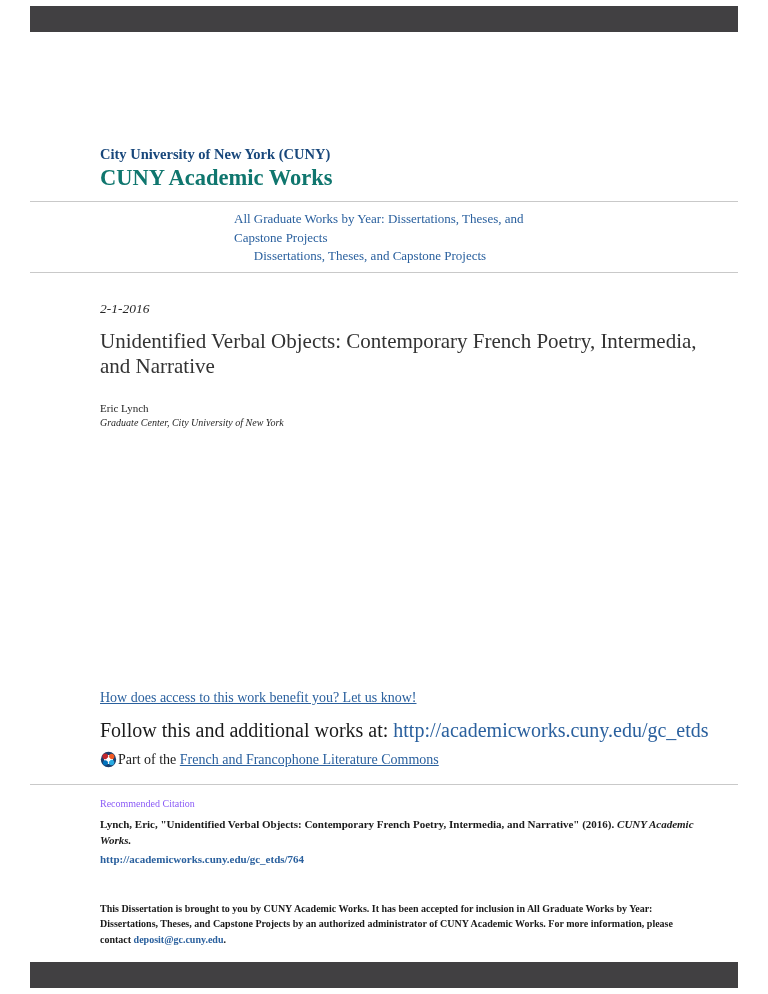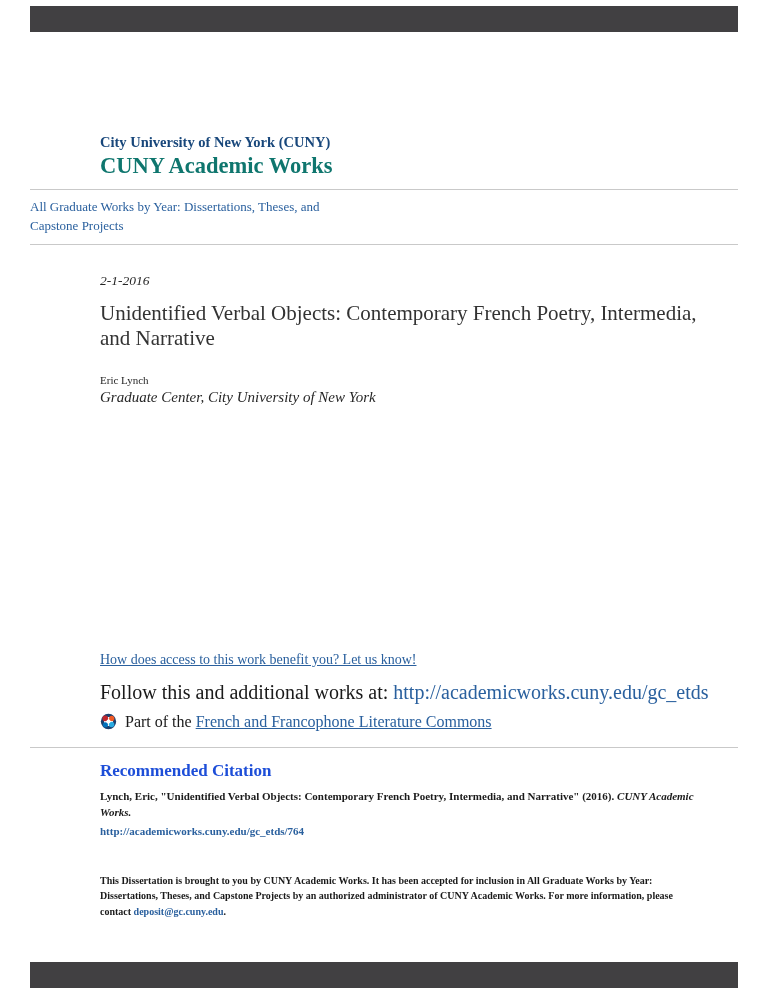--- a/index.html
+++ b/index.html
@@ -18,21 +18,21 @@
     left: 30px;
     right: 30px;
     height: 26px;
     background: #414042;
   }
   .edge-bar.top { top: 6px; }
   .edge-bar.bottom { bottom: 6px; }
 
   .inner {
     position: absolute;
-    top: 0; left: 30px; right: 30px;
+    top: 12px; left: 30px; right: 30px;
     padding-top: 134px;
   }
   .rule {
     border: none;
     border-top: 1px solid #c9c9c9;
     margin: 0;
   }
   .pad { padding-left: 70px; padding-right: 20px; }
 
   
@@ -48,20 +48,21 @@
     color: #0f766e;
     margin: 0 0 10px 0;
   }
 
   
   .nav-row {
     display: flex;
     justify-content: space-between;
     align-items: center;
     padding: 8px 0;
+    flex-direction: column;
   }
   .nav-left {
     max-width: 300px;
     font-size: 13px;
     line-height: 1.45;
     color: #2a609e;
   }
   .nav-right {
     font-size: 13px;
     color: #2a609e;
@@ -81,59 +82,59 @@
     font-weight: normal;
     color: #333333;
     max-width: 600px;
     margin: 12px 0 0 0;
   }
   .author {
     font-size: 11px;
     margin: 22px 0 0 0;
   }
   .affiliation {
-    font-size: 15px;
+    font-size: 10px;
     font-style: italic;
-    margin: 3px 0 0 0;
+    margin: 3px 0 16px 0;
   }
 
   
   .benefit-link {
     display: inline-block;
     margin-top: 246px;
     font-size: 14px;
     color: #2a609e;
     text-decoration: underline;
     cursor: pointer;
   }
   .follow-line {
     margin-top: 13px;
     font-size: 20px;
     color: #1a1a1a;
   }
   .partof-line {
     margin-top: 9px;
-    font-size: 16px;
+    font-size: 14px;
     color: #1a1a1a;
     display: flex;
-    align-items: flex-start;
-    gap: 8px;
+    align-items: flex-end;
+    gap: 1px;
   }
   .link-plain { color: #2a609e; text-decoration: none; cursor: pointer; }
   .link-underline { color: #2a609e; text-decoration: underline; cursor: pointer; }
   .dc-icon { width: 17px; height: 17px; flex: 0 0 auto; }
 
   .rule.mid { margin-top: 16px; }
 
   
   .citation-heading {
-    font-size: 17px;
+    font-size: 10px;
     margin: 13px 0 0 0;
-    font-weight: bold;
-    color: #1d4ed8;
+    font-weight: normal;
+    color: #8b5cf6;
   }
   .citation-text {
     margin-top: 7px;
     font-size: 11px;
     font-weight: 600;
     color: #1a1a1a;
     max-width: 600px;
     line-height: 1.5;
   }
   .citation-text .italic { font-style: italic; }
@@ -169,20 +170,21 @@
 
     <div class="pad">
       <div class="institution">City University of New York (CUNY)</div>
       <div class="site-title">CUNY Academic Works</div>
     </div>
 
     <hr class="rule">
 
     <div class="nav-row pad">
       <div class="nav-left">All Graduate Works by Year: Dissertations, Theses, and Capstone Projects</div>
+      <div class="nav-right">Dissertations, Theses, and Capstone Projects</div>
     </div>
 
     <hr class="rule">
 
     <div class="pad">
       <div class="date">2-1-2016</div>
       <h1 class="title">Unidentified Verbal Objects: Contemporary French Poetry, Intermedia, and Narrative</h1>
       <div class="author">Eric Lynch</div>
       <div class="affiliation">Graduate Center, City University of New York</div>
 

